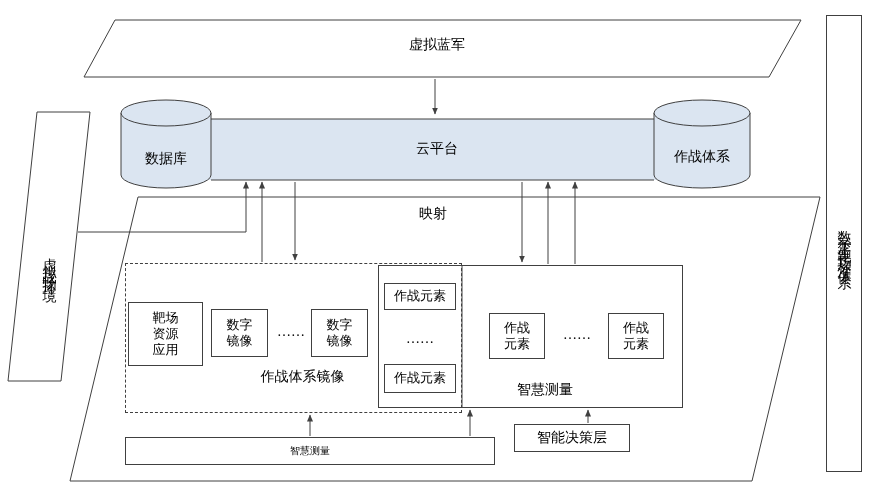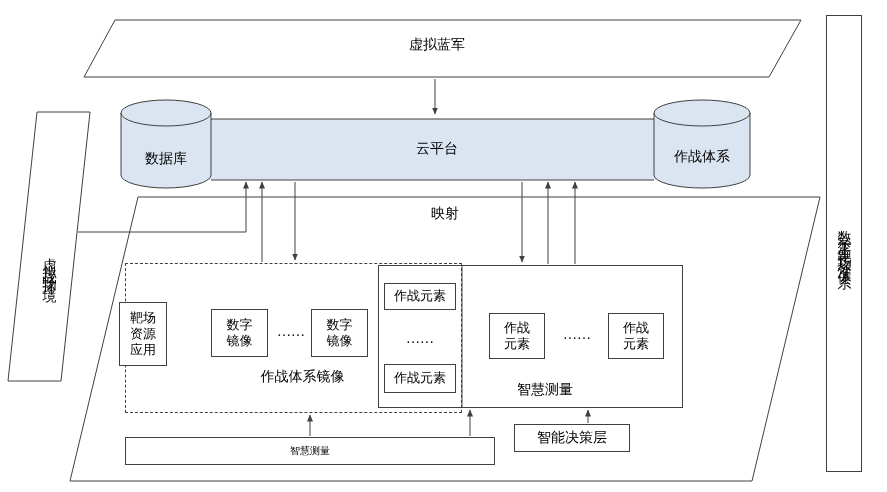--- a/index.html
+++ b/index.html
@@ -73,29 +73,29 @@
     <line class="ar" x1="575" y1="264" x2="575" y2="182" marker-end="url(#arr)"></line>
     <line class="ar" x1="310" y1="436" x2="310" y2="415" marker-end="url(#arr)"></line>
     <line class="ar" x1="470" y1="436" x2="470" y2="410" marker-end="url(#arr)"></line>
     <line class="ar" x1="588" y1="423" x2="588" y2="410" marker-end="url(#arr)"></line>
   </svg>
 
   <div class="lbl" style="left:397px;top:37px;width:80px">虚拟蓝军</div>
   <div class="lbl" style="left:400px;top:141px;width:74px">云平台</div>
   <div class="lbl" style="left:131px;top:151px;width:70px">数据库</div>
   <div class="lbl" style="left:662px;top:149px;width:80px">作战体系</div>
-  <div class="lbl" style="left:420px;top:206px;width:50px">映射</div>
+  <div class="lbl" style="left:408px;top:206px;width:50px">映射</div>
 
   <div class="vtext" style="left:35px;top:190px;width:28px;height:150px">虚拟战场环境</div>
   <div class="rect vtext tall" style="left:826px;top:15px;width:36px;height:457px">数字孪生靶场标准体系</div>
 
   <div class="dashed" style="left:125px;top:263px;width:337px;height:150px"></div>
   <div class="rect" style="left:378px;top:265px;width:305px;height:143px"></div>
 
-  <div class="box" style="left:119px;top:302px;width:48px;height:64px">
+  <div class="box" style="left:128px;top:302px;width:75px;height:64px">
     <span class="wrap2">靶场资源应用</span>
   </div>
   <div class="box" style="left:211px;top:309px;width:57px;height:48px">
     <span class="wrap2">数字镜像</span>
   </div>
   <div class="lbl" style="left:270px;top:324px;width:42px">……</div>
   <div class="box" style="left:311px;top:309px;width:57px;height:48px">
     <span class="wrap2">数字镜像</span>
   </div>
   <div class="lbl" style="left:240px;top:369px;width:125px">作战体系镜像</div>

